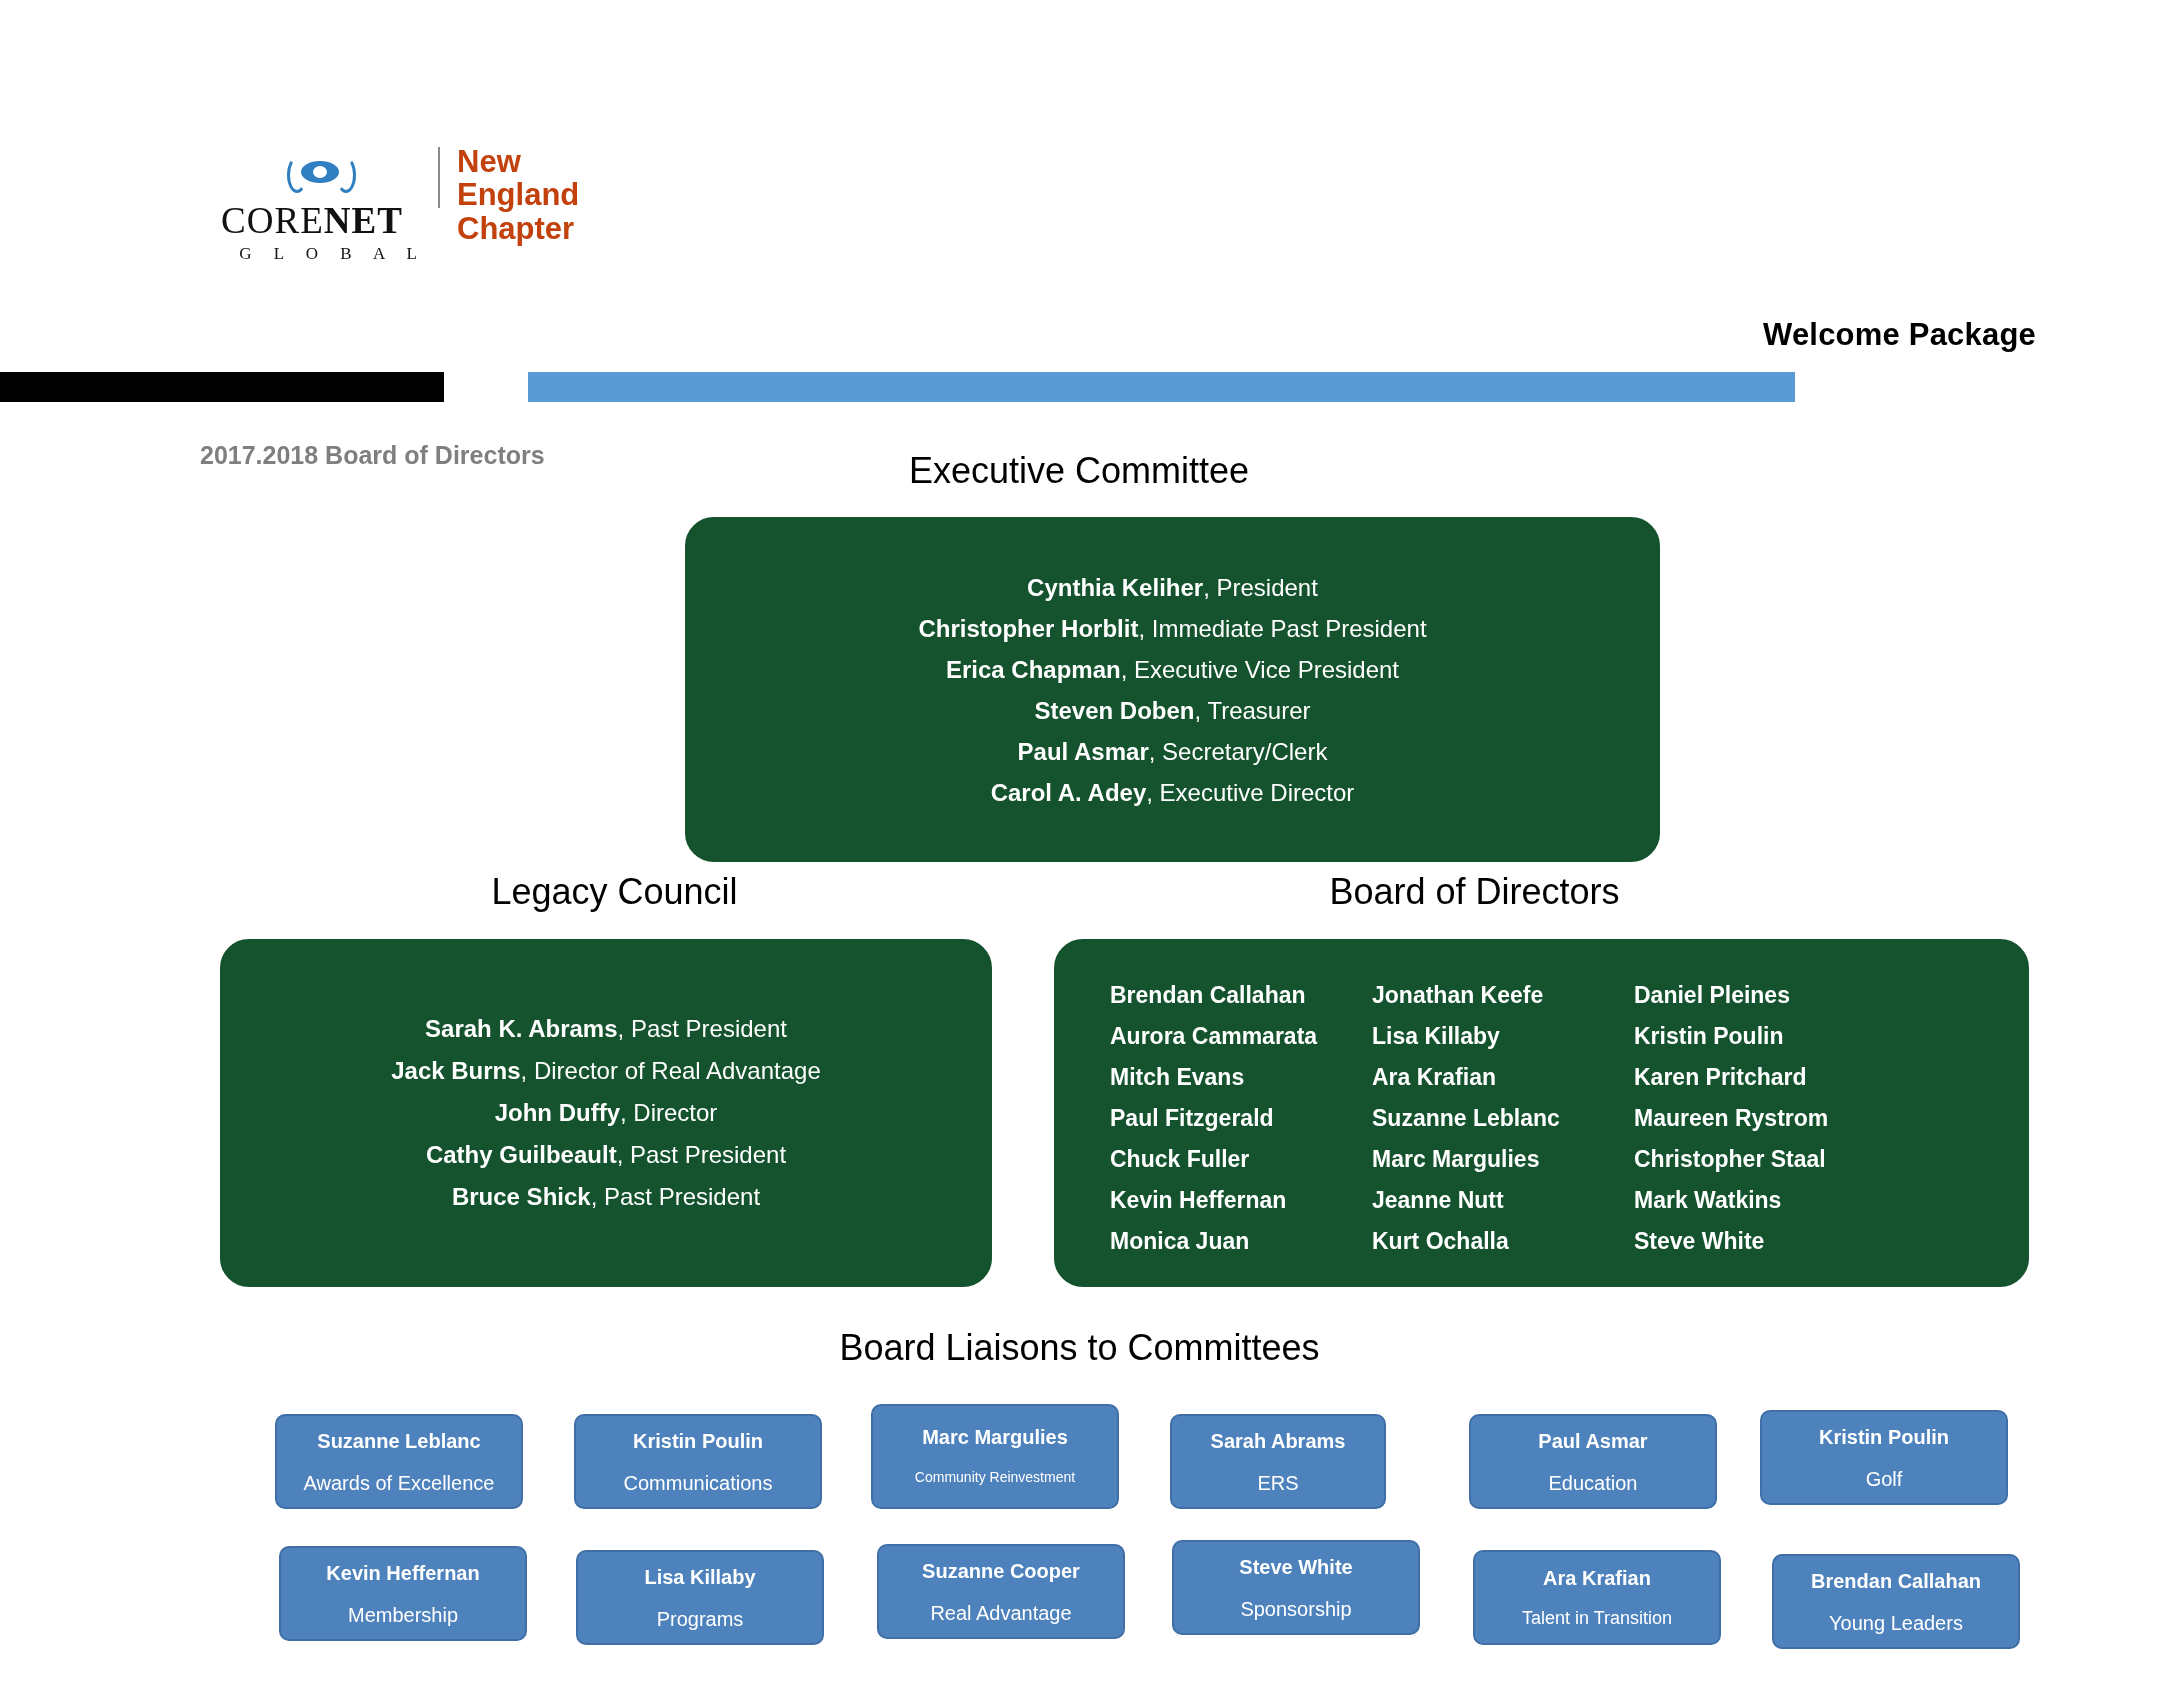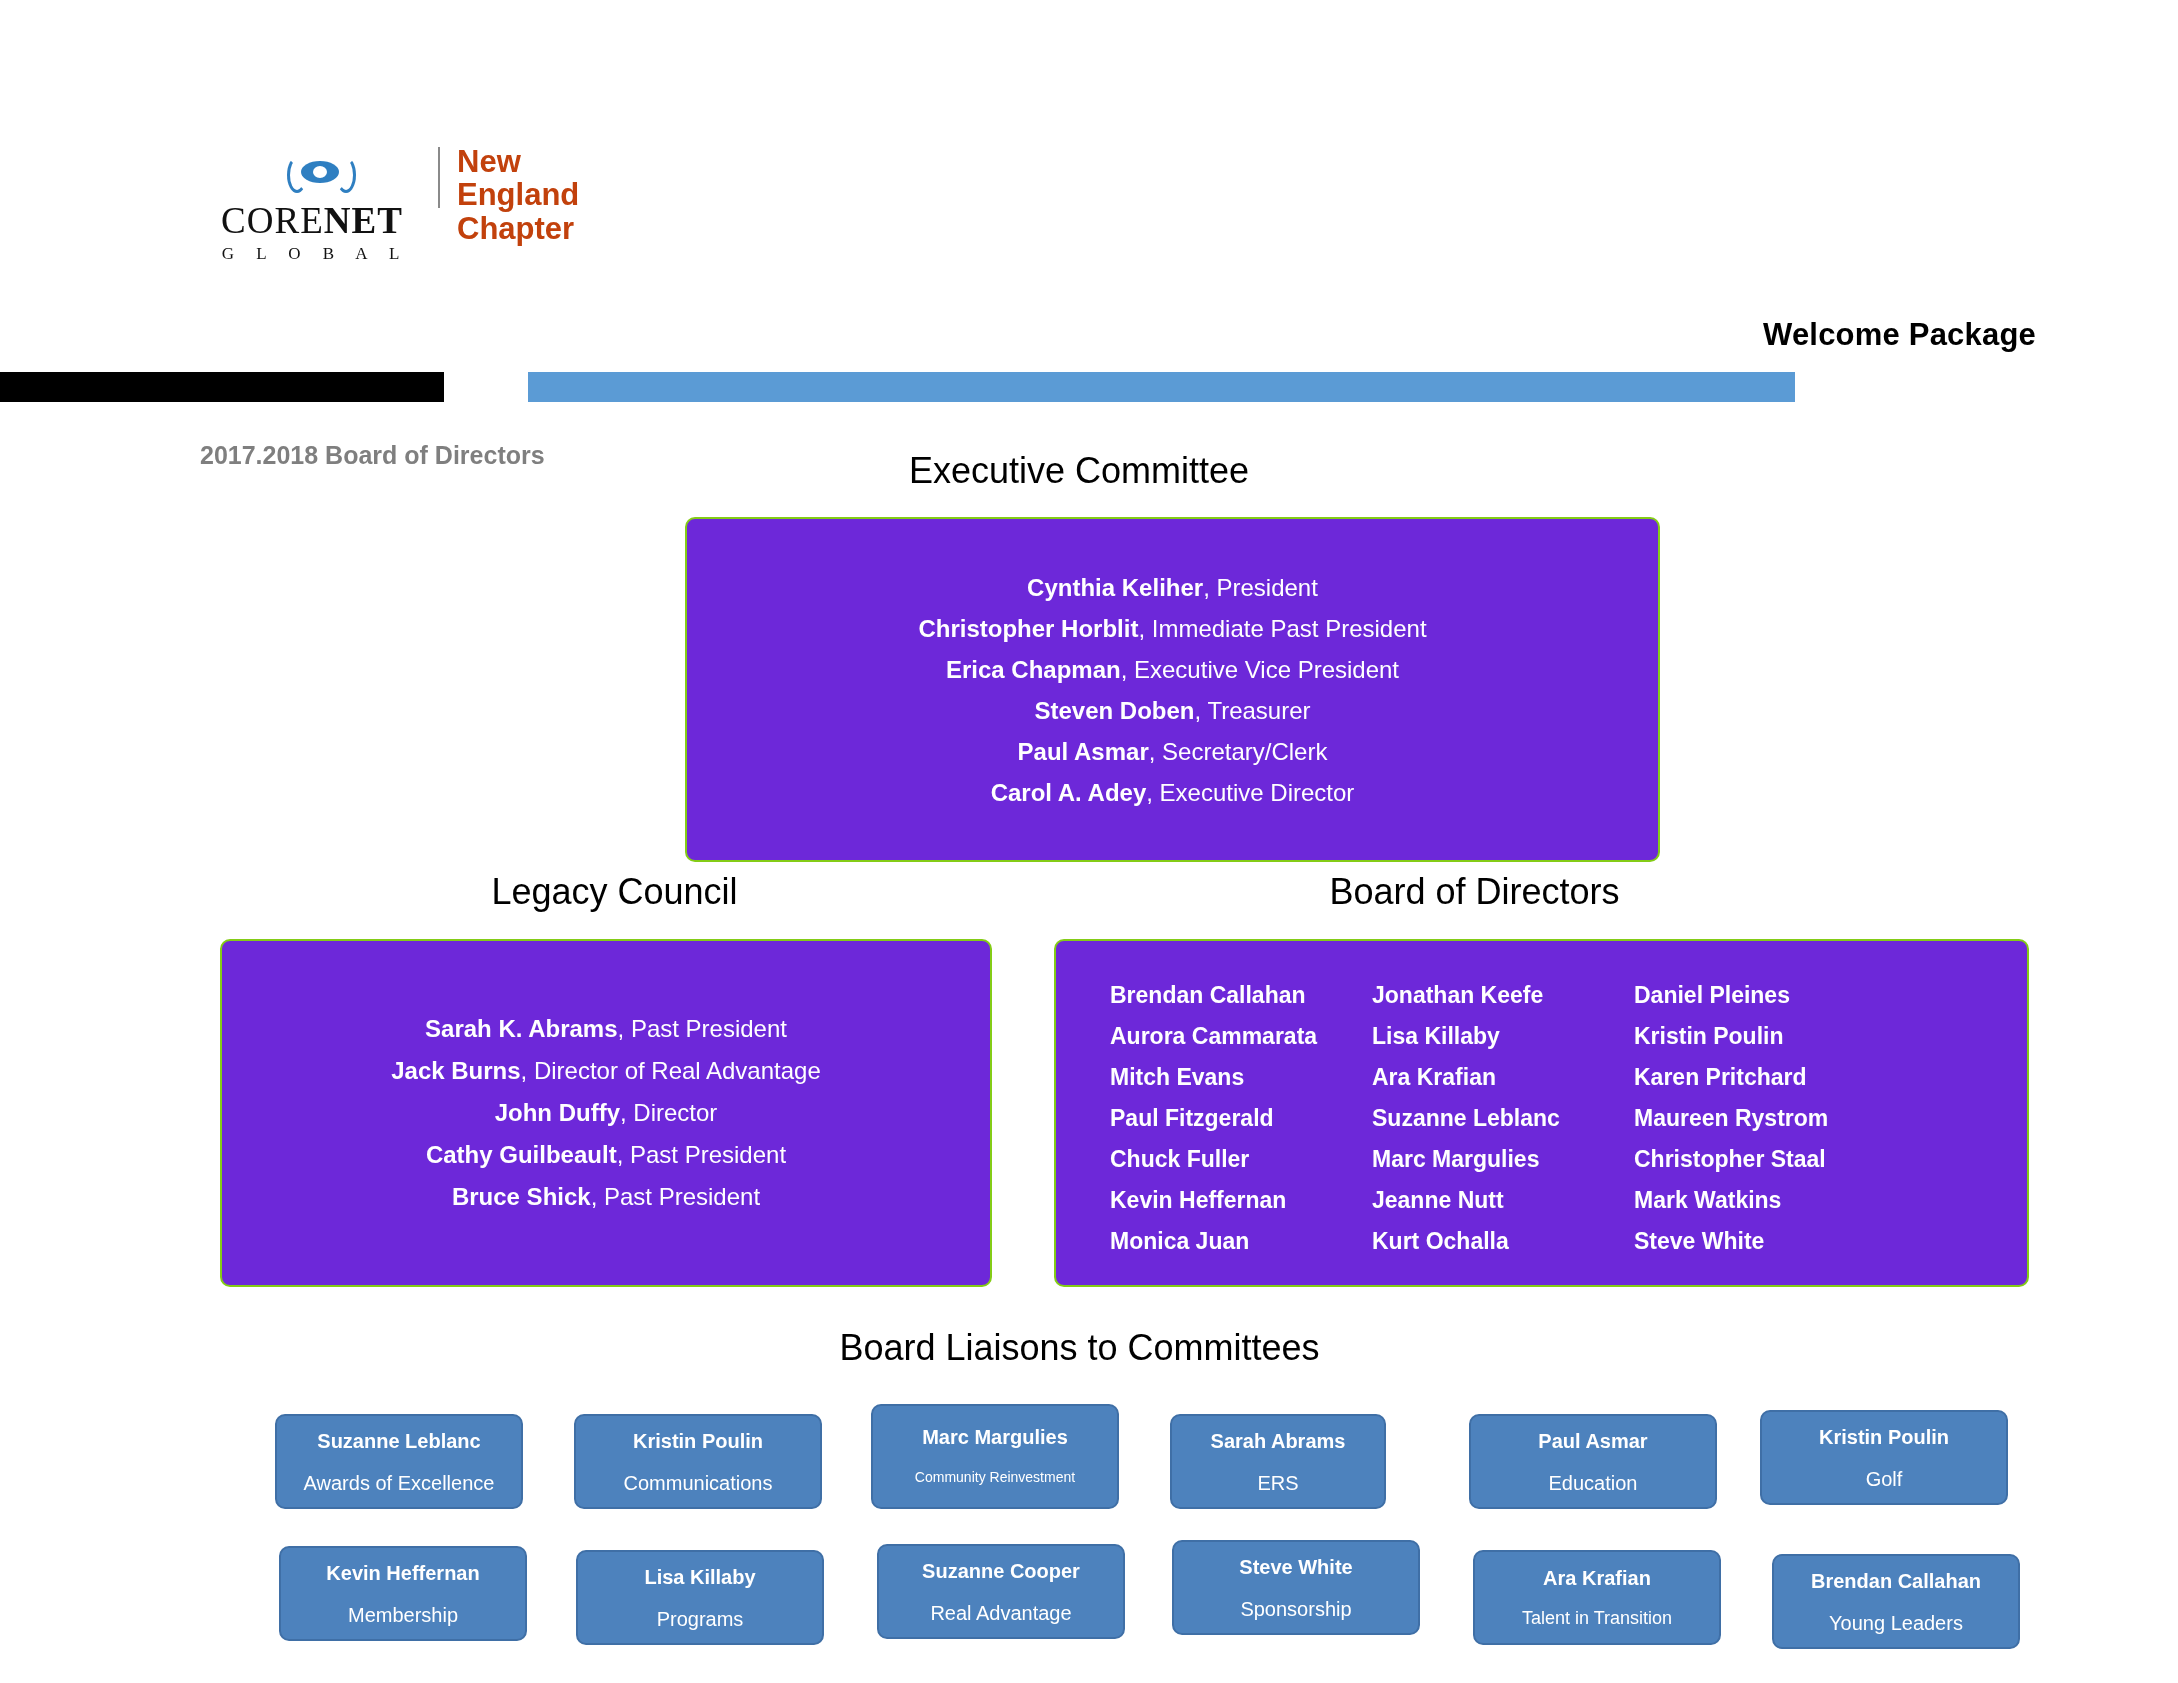--- a/index.html
+++ b/index.html
@@ -78,20 +78,21 @@
     font-weight: normal;
   }
   .logo-core .bold { font-weight: bold; }
   .logo-global {
     font-family: "Liberation Serif", serif;
     font-size: 17px;
     letter-spacing: 9px;
     color: #111;
     margin-top: 2px;
     margin-left: 6px;
+    text-align: right;
   }
   .logo-divider {
     position: absolute;
     left: 240px;
     top: 28px;
     width: 2px;
     height: 61px;
     background: #8a8a8a;
   }
   .logo-right {
@@ -137,23 +138,23 @@
     left: 200px;
     top: 441px;
     font-size: 25px;
     font-weight: bold;
     color: #7f7f7f;
   }
 
   
   .blue-box {
     position: absolute;
-    background: #6d28d9;
-    border: 2px solid #84cc16;
-    border-radius: 10px;
+    background: #14532d;
+    border: 2px solid #14532d;
+    border-radius: 29px;
     color: #ffffff;
     box-sizing: border-box;
   }
   .section-title {
     position: absolute;
     font-size: 36px;
     color: #000;
     text-align: center;
     font-family: "Liberation Sans", sans-serif;
   }

